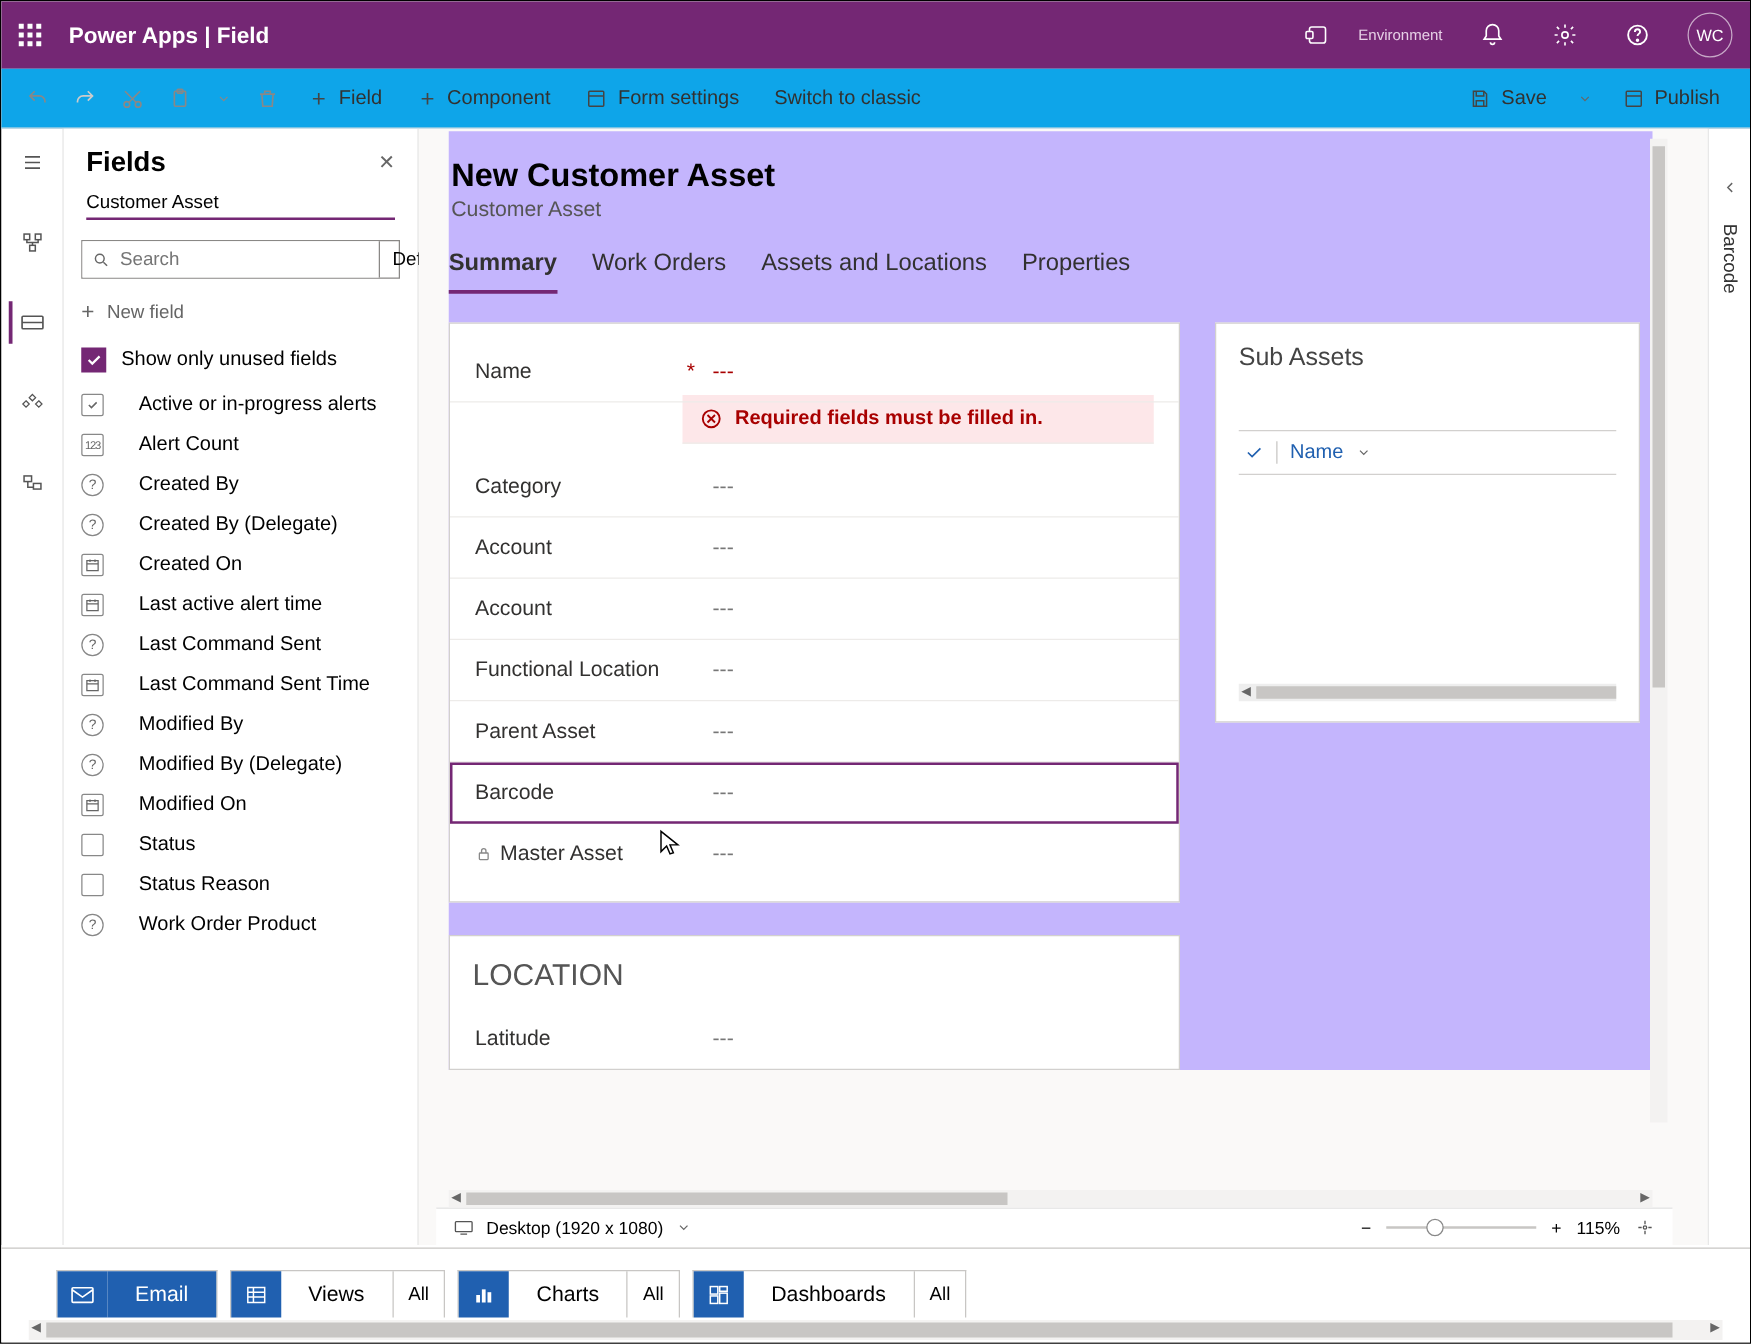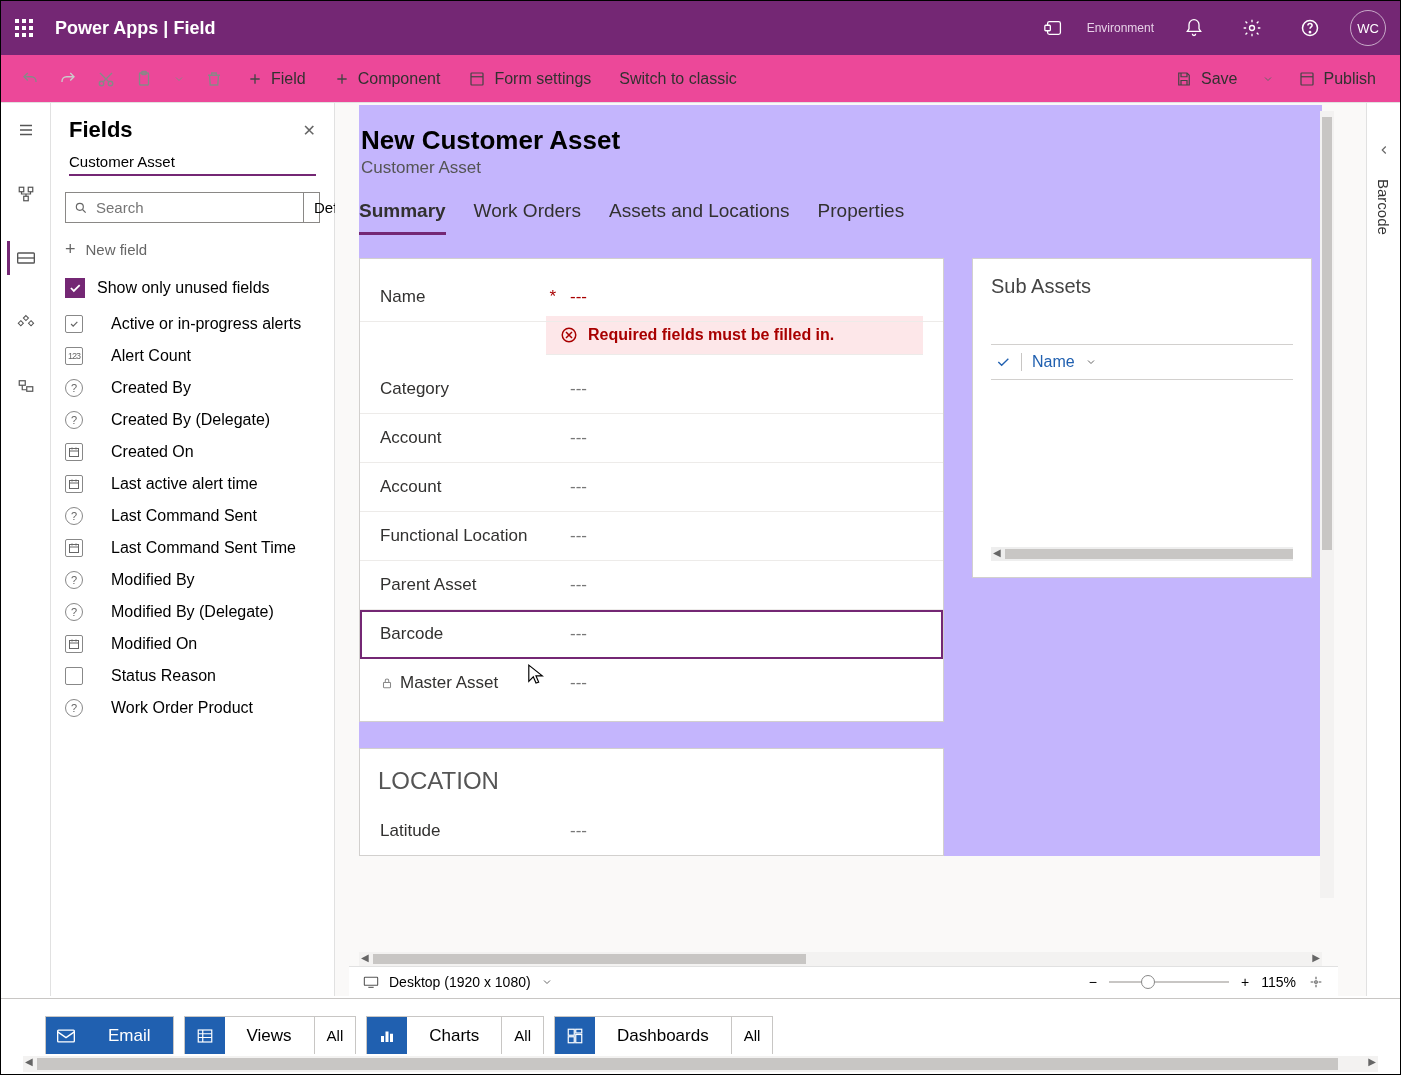--- a/index.html
+++ b/index.html
@@ -10,21 +10,21 @@
 .waffle { width: 18px; height: 18px; display: grid; grid-template-columns: repeat(3,4px); grid-template-rows: repeat(3,4px); gap: 3px; margin-right: 22px; cursor: pointer; }
 .waffle span { background: #fff; width: 4px; height: 4px; }
 .topbar-title { font-size: 18px; font-weight: 600; }
 .env-wrap { margin-left: auto; display: flex; align-items: center; gap: 22px; }
 .env { display: flex; flex-direction: column; align-items: flex-start; font-size: 13px; color: #e7d0e7; }
 .env small { font-size: 12px; }
 .icon-btn { width: 36px; height: 36px; display: flex; align-items: center; justify-content: center; color: #fff; cursor: pointer; }
 .avatar { width: 36px; height: 36px; border: 1px solid rgba(255,255,255,.6); border-radius: 50%; display: flex; align-items: center; justify-content: center; font-size: 13px; }
 
 
-.cmdbar { height: 48px; border-bottom: 1px solid #e1e1e1; display: flex; align-items: center; padding: 0 12px; gap: 4px; background: #ec4899; }
+.cmdbar { height: 48px; border-bottom: 1px solid #e1e1e1; display: flex; align-items: center; padding: 0 12px; gap: 4px; background: #0ea5e9; }
 .cmd { display: flex; align-items: center; gap: 8px; padding: 6px 12px; font-size: 16px; color: #323130; cursor: pointer; }
 .cmd.iconly { padding: 6px 8px; }
 .spacer { flex: 1; }
 
 
 .main { display: flex; height: calc(100% - 54px - 48px - 78px); }
 
 
 .rail { width: 50px; border-right: 1px solid #e1e1e1; display: flex; flex-direction: column; align-items: center; padding-top: 10px; gap: 30px; }
 .rail-item { width: 34px; height: 34px; display: flex; align-items: center; justify-content: center; cursor: pointer; color: #555; }
@@ -375,20 +375,24 @@
           <div class="fbox">
             <svg width="12" height="12" viewBox="0 0 24 24" fill="none" stroke="#666" stroke-width="2">
               <rect x="3" y="5" width="18" height="16"></rect>
               <path d="M3 10h18M8 3v4M16 3v4"></path>
             </svg>
           </div>
           <span>Modified On</span>
         </div>
         <div class="field-item">
           <div class="fbox"></div>
+          <span>Status</span>
+        </div>
+        <div class="field-item">
+          <div class="fbox"></div>
           <span>Status Reason</span>
         </div>
         <div class="field-item">
           <div class="fcirc">?</div>
           <span>Work Order Product</span>
         </div>
       </div>
   </div>
 
   <div class="canvas-wrap">

